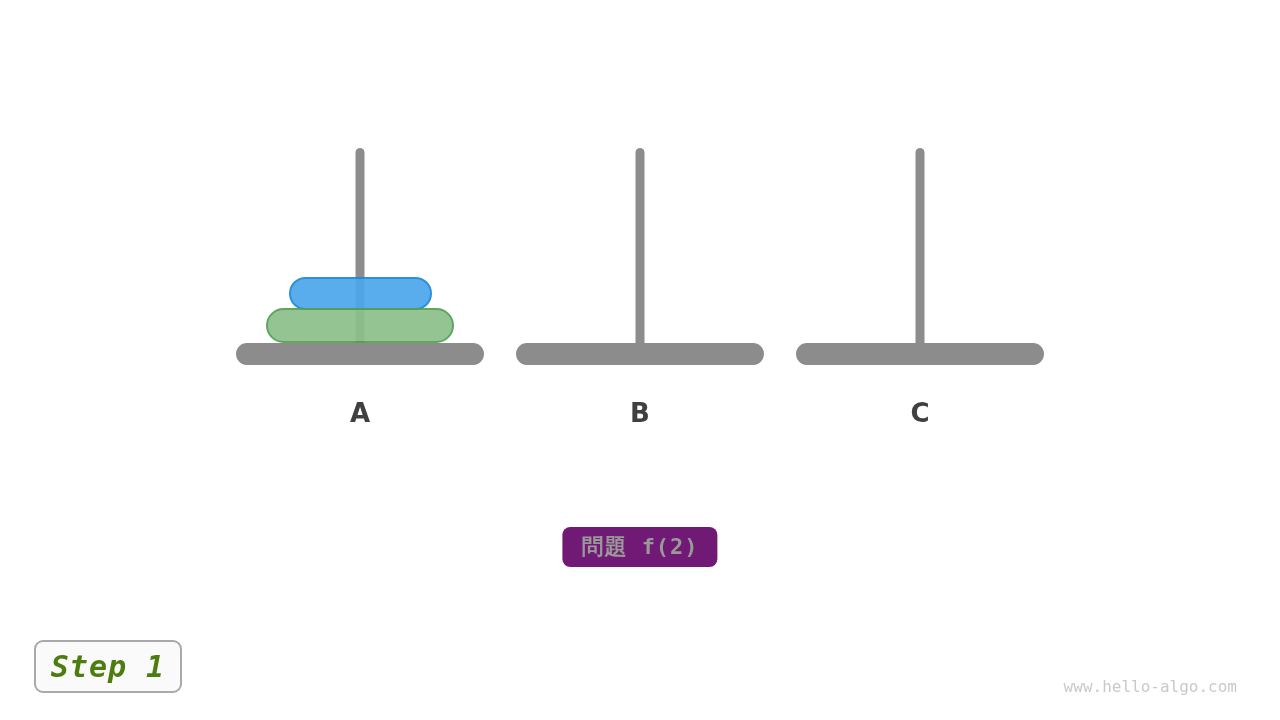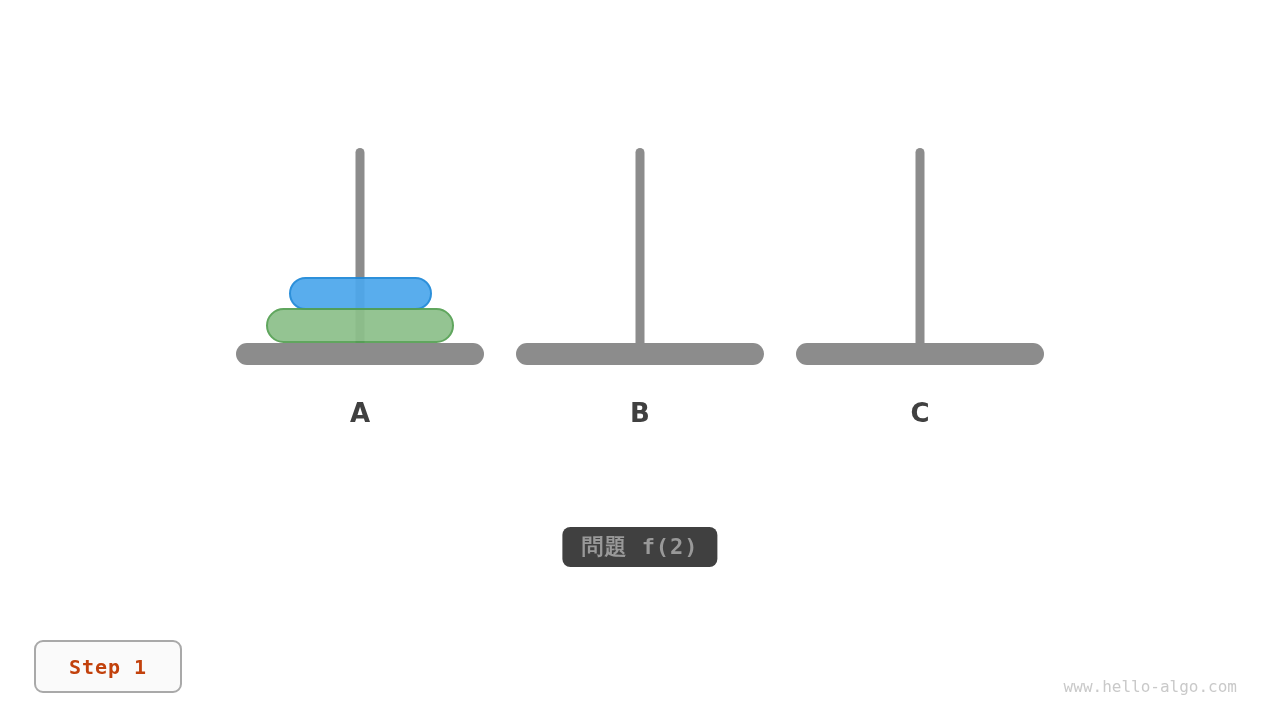--- a/index.html
+++ b/index.html
@@ -67,21 +67,21 @@
 
   
   .problem-badge {
     position: absolute;
     top: 527px;
     left: 50%;
     transform: translateX(-50%);
     height: 40px;
     line-height: 40px;
     padding: 0 19px;
-    background: #404040;
+    background: #701a75;
     border-radius: 8px;
     color: #999999;
     font-size: 22px;
     font-weight: bold;
     font-family: "DejaVu Sans Mono", "Liberation Mono", monospace;
     letter-spacing: 1px;
     white-space: nowrap;
   }
 
   
@@ -90,25 +90,26 @@
     left: 34px;
     top: 640px;
     width: 148px;
     height: 53px;
     background: #FAFAFA;
     border: 2px solid #A9A9A9;
     border-radius: 9px;
     display: flex;
     align-items: center;
     justify-content: center;
-    color: #c2410c;
-    font-size: 20px;
+    color: #4d7c0f;
+    font-size: 30px;
     font-weight: bold;
     font-family: "DejaVu Sans Mono", "Liberation Mono", monospace;
     letter-spacing: 1px;
+    font-style: italic;
   }
 
   
   .watermark {
     position: absolute;
     right: 43px;
     bottom: 24px;
     color: #C9C9C9;
     font-size: 16px;
     font-family: "DejaVu Sans Mono", "Liberation Mono", monospace;

